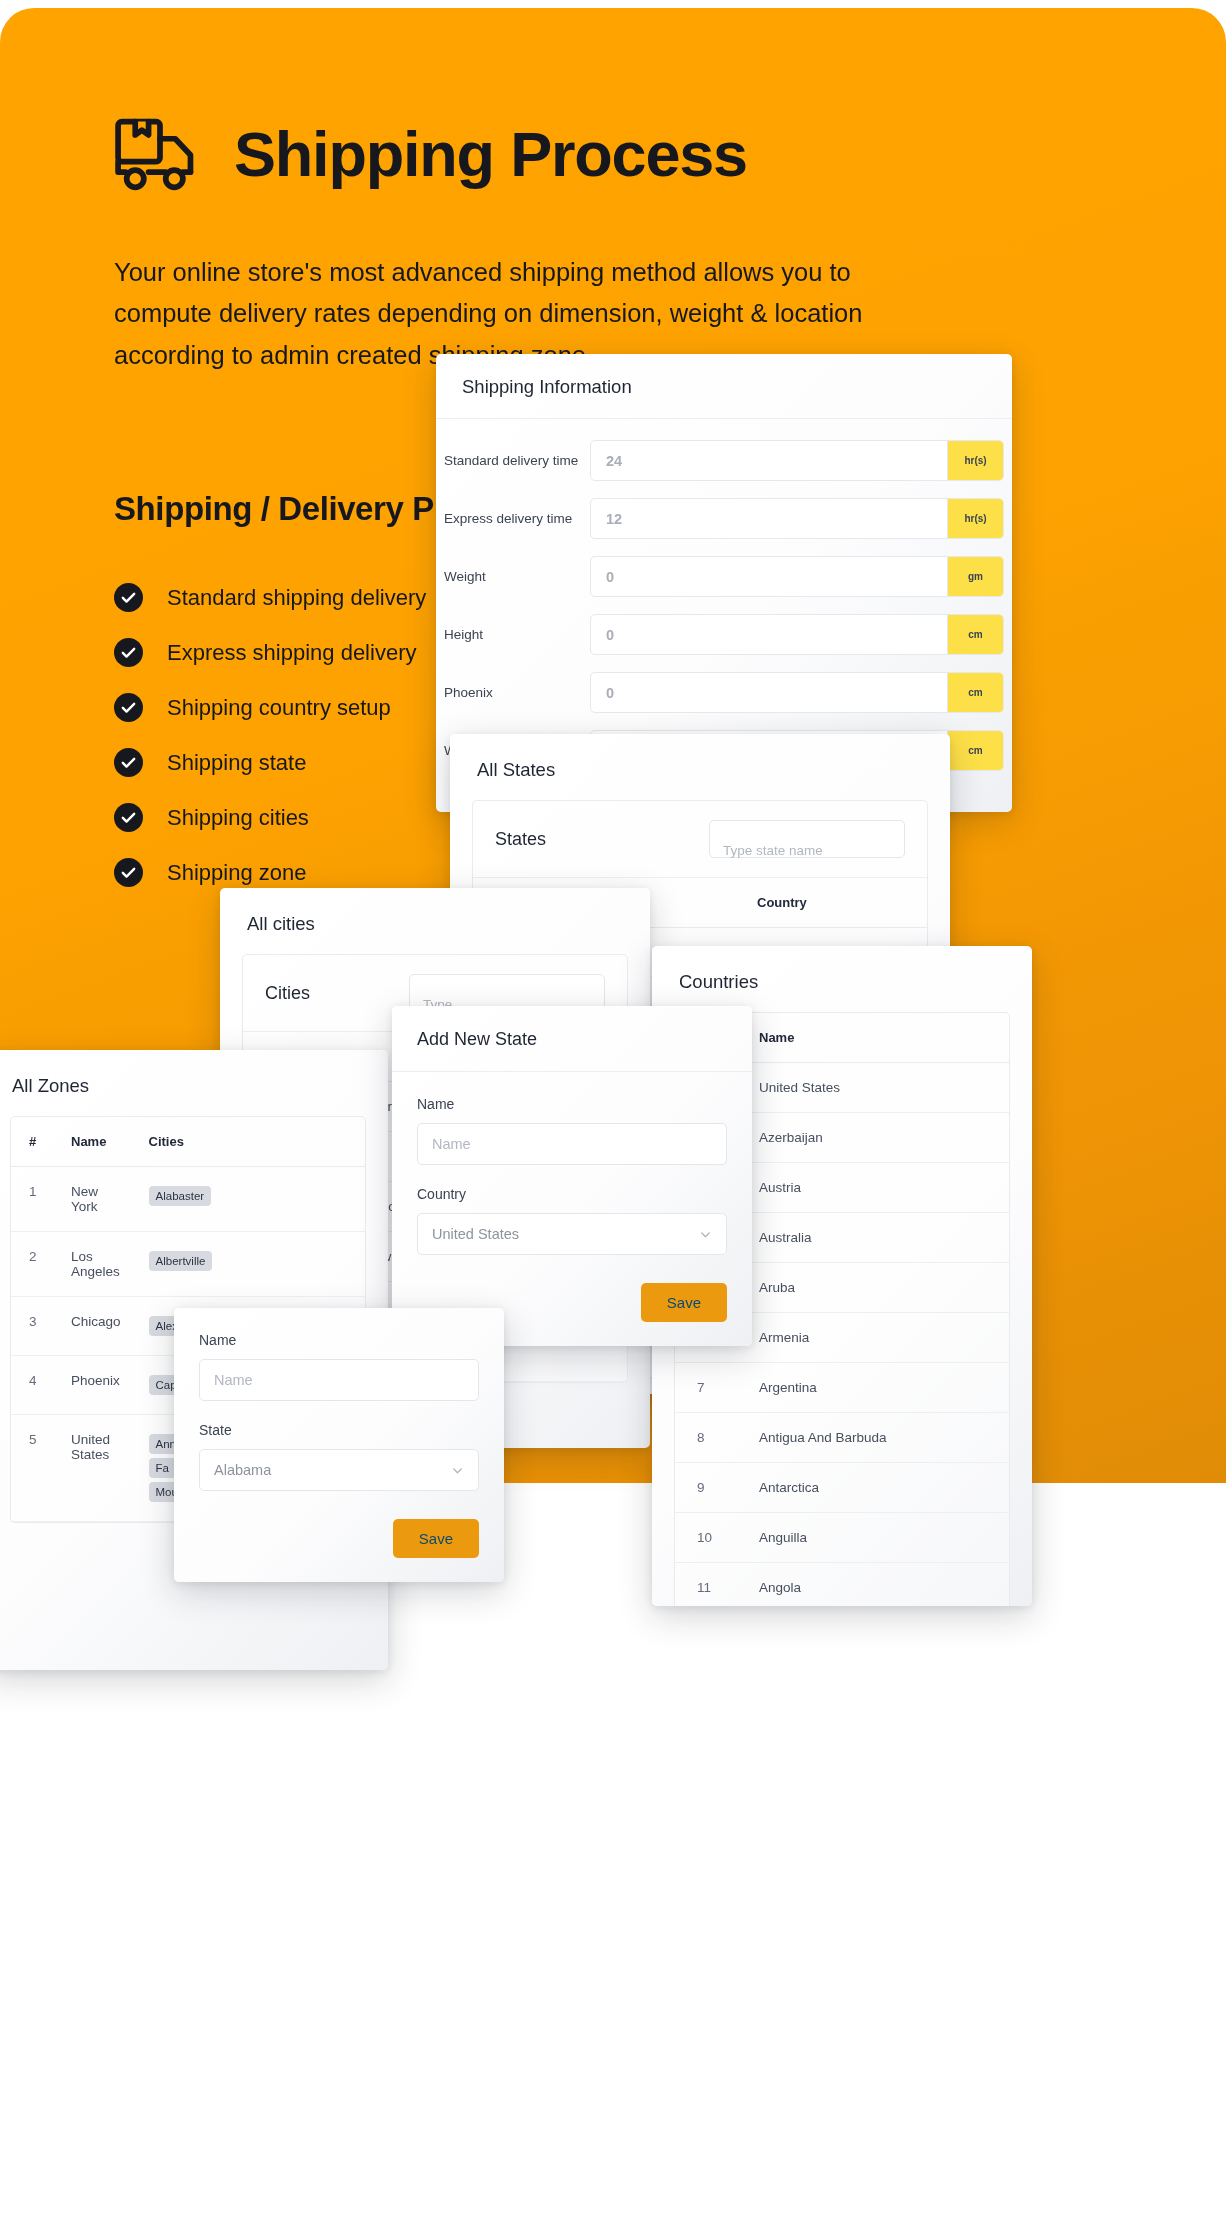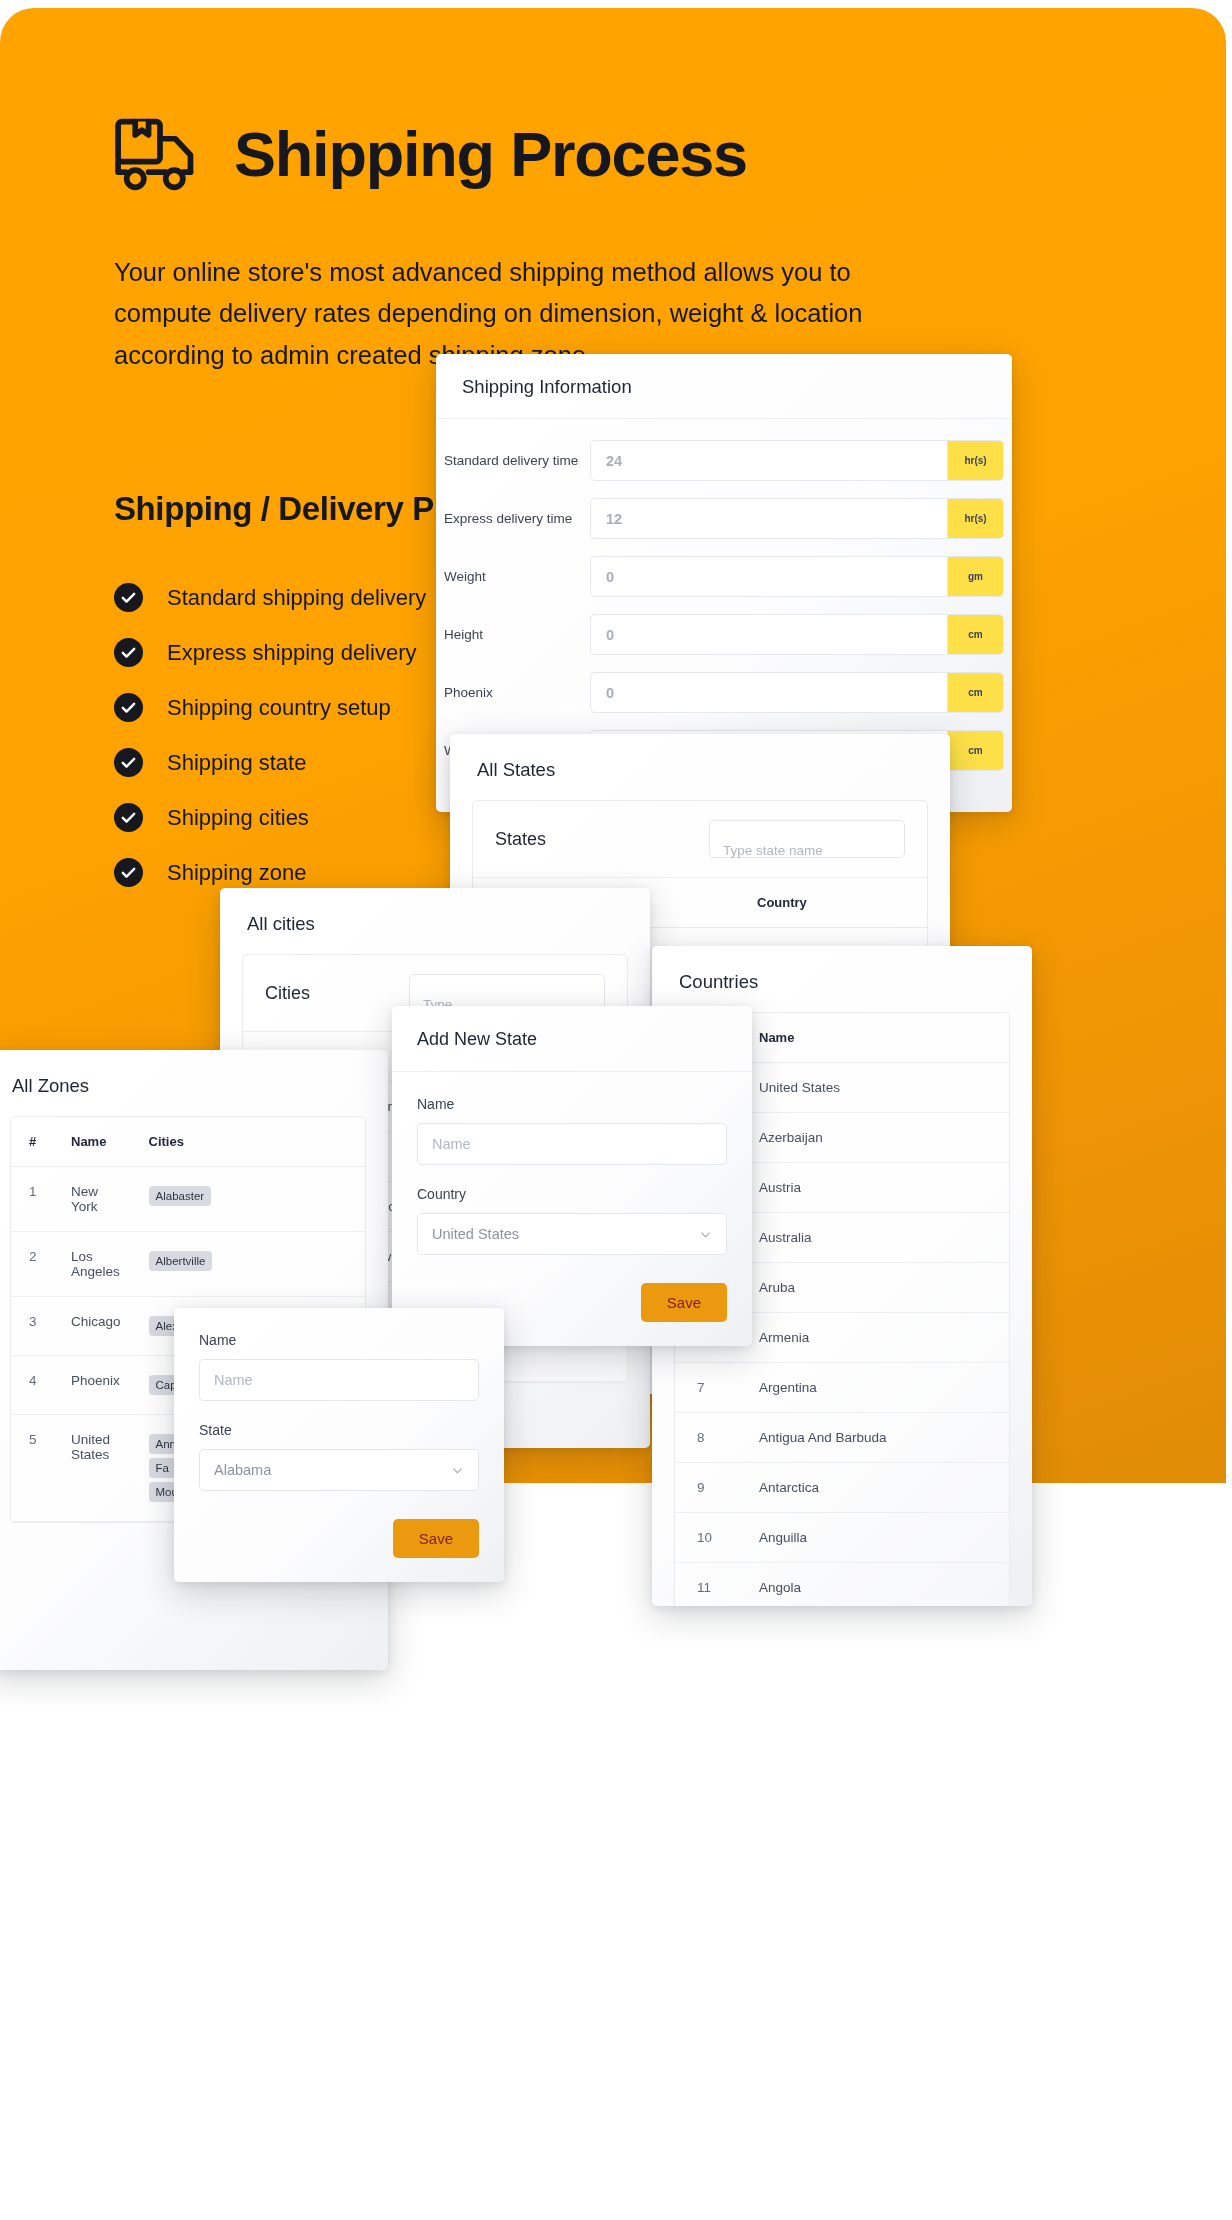--- a/index.html
+++ b/index.html
@@ -172,21 +172,21 @@
     background: #fff; color: #8d939e; font-size: 14.5px;
     padding: 0 14px; margin-bottom: 10px;
     display: flex; align-items: center; justify-content: space-between;
   }
   .caret { width: 13px; height: 13px; flex: none; opacity: .55; }
   .modal-foot {
     display: flex; justify-content: flex-end;
     padding: 8px 25px 24px 25px;
   }
   .btn-save {
-    background: #eb9a10; color: #7f1d1d;
+    background: #eb9a10; color: #0c4a6e;
     border: none; border-radius: 5px;
     font-size: 15px; padding: 11px 26px;
     font-family: "Liberation Sans", sans-serif;
     cursor: pointer;
   }
 
   
   #card-shipping   { left: 436px; top: 354px;  width: 576px; }
   #card-states     { left: 450px; top: 734px;  width: 500px; height: 660px; }
   #card-countries  { left: 652px; top: 946px;  width: 380px; height: 660px; }

